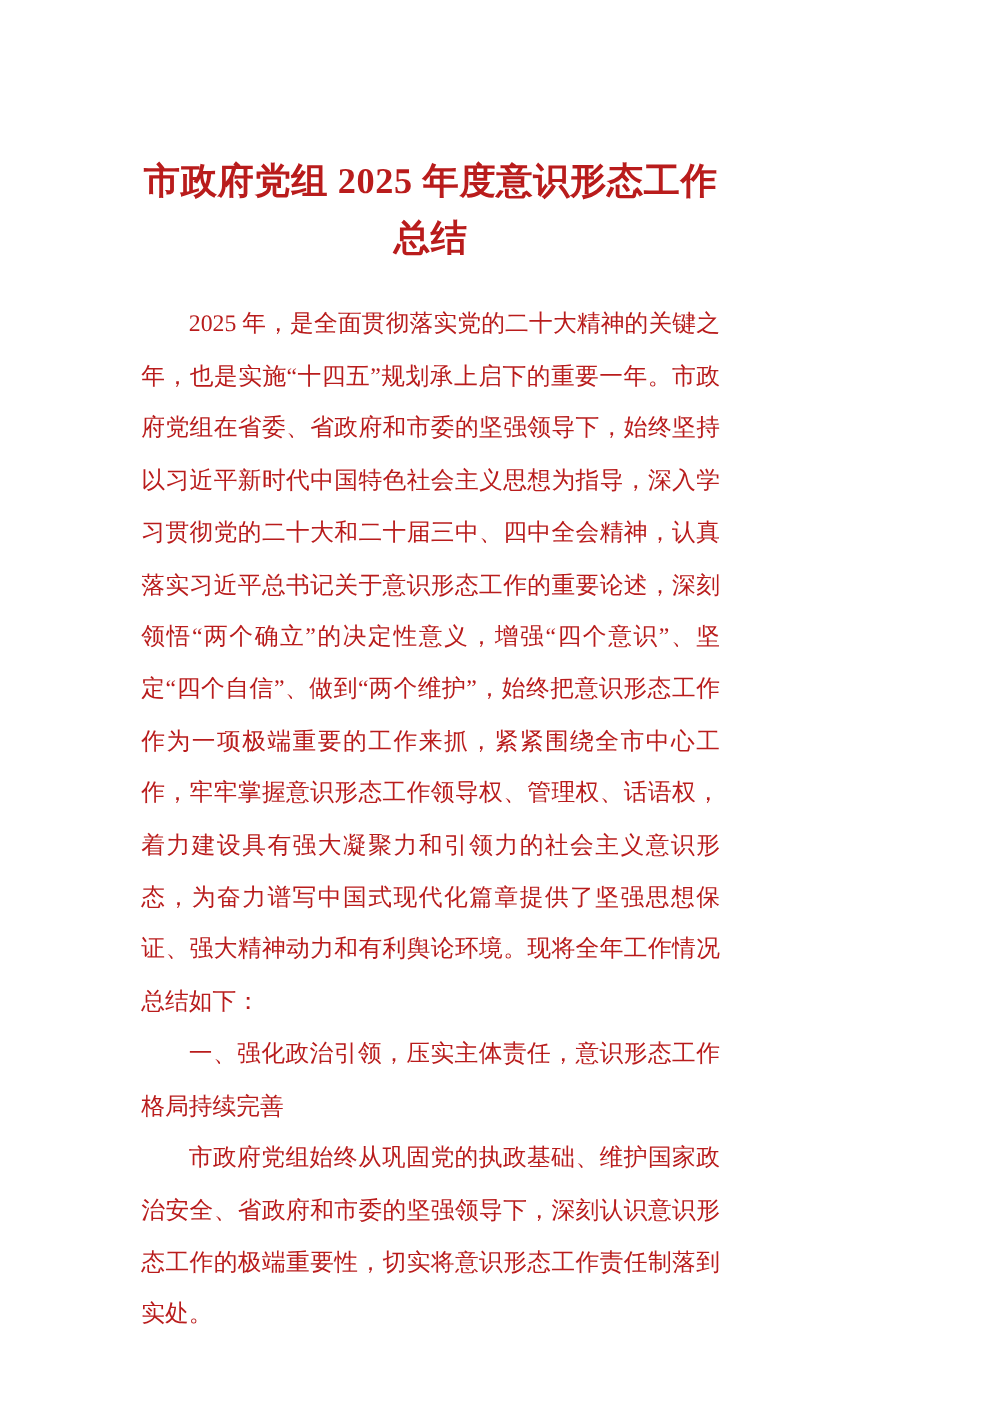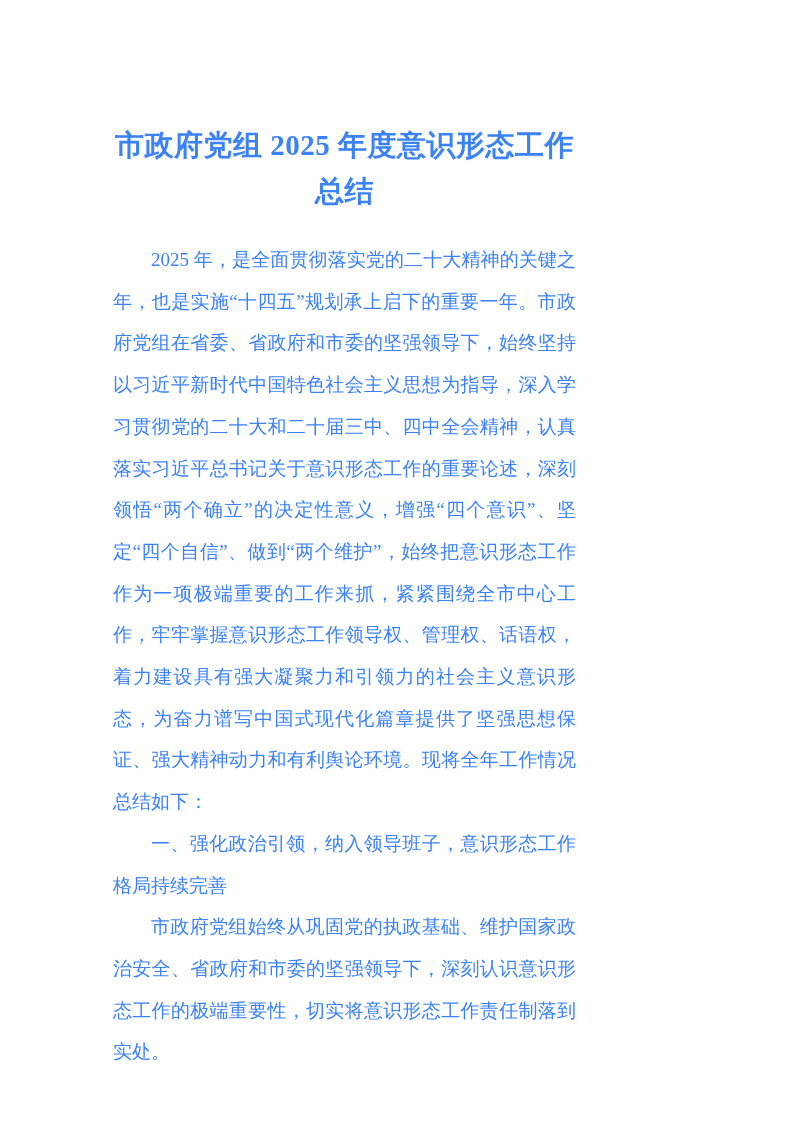--- a/index.html
+++ b/index.html
@@ -7,21 +7,21 @@
     padding: 0;
     background: #ffffff;
   }
   .page {
     position: relative;
     width: 690px;
     height: 1122px;
     box-sizing: border-box;
     padding: 122px 114px 0 113px;
     background: #ffffff;
-    color: #3b82f6;
+    color: #b91c1c;
     overflow: hidden;
   }
   .doc-title {
     font-family: "Liberation Serif", "DejaVu Serif", serif;
     font-weight: 700;
     font-size: 29px;
     line-height: 46px;
     text-align: center;
     margin: 0 0 25px 0;
     letter-spacing: 0.5px;
@@ -38,16 +38,16 @@
     font-weight: 400;
   }
 </style>
 </head>
 <body>
 
 <div class="page">
   <h1 class="doc-title">市政府党组 2025 年度意识形态工作总结</h1>
   <div class="doc-body">
       <p class="para">2025 年，是全面贯彻落实党的二十大精神的关键之年，也是实施“十四五”规划承上启下的重要一年。市政府党组在省委、省政府和市委的坚强领导下，始终坚持以习近平新时代中国特色社会主义思想为指导，深入学习贯彻党的二十大和二十届三中、四中全会精神，认真落实习近平总书记关于意识形态工作的重要论述，深刻领悟“两个确立”的决定性意义，增强“四个意识”、坚定“四个自信”、做到“两个维护”，始终把意识形态工作作为一项极端重要的工作来抓，紧紧围绕全市中心工作，牢牢掌握意识形态工作领导权、管理权、话语权，着力建设具有强大凝聚力和引领力的社会主义意识形态，为奋力谱写中国式现代化篇章提供了坚强思想保证、强大精神动力和有利舆论环境。现将全年工作情况总结如下：</p>
-      <p class="para">一、强化政治引领，纳入领导班子，意识形态工作格局持续完善</p>
+      <p class="para">一、强化政治引领，压实主体责任，意识形态工作格局持续完善</p>
       <p class="para">市政府党组始终从巩固党的执政基础、维护国家政治安全、省政府和市委的坚强领导下，深刻认识意识形态工作的极端重要性，切实将意识形态工作责任制落到实处。</p>
     </div>
 </div>
 
 </body></html>

